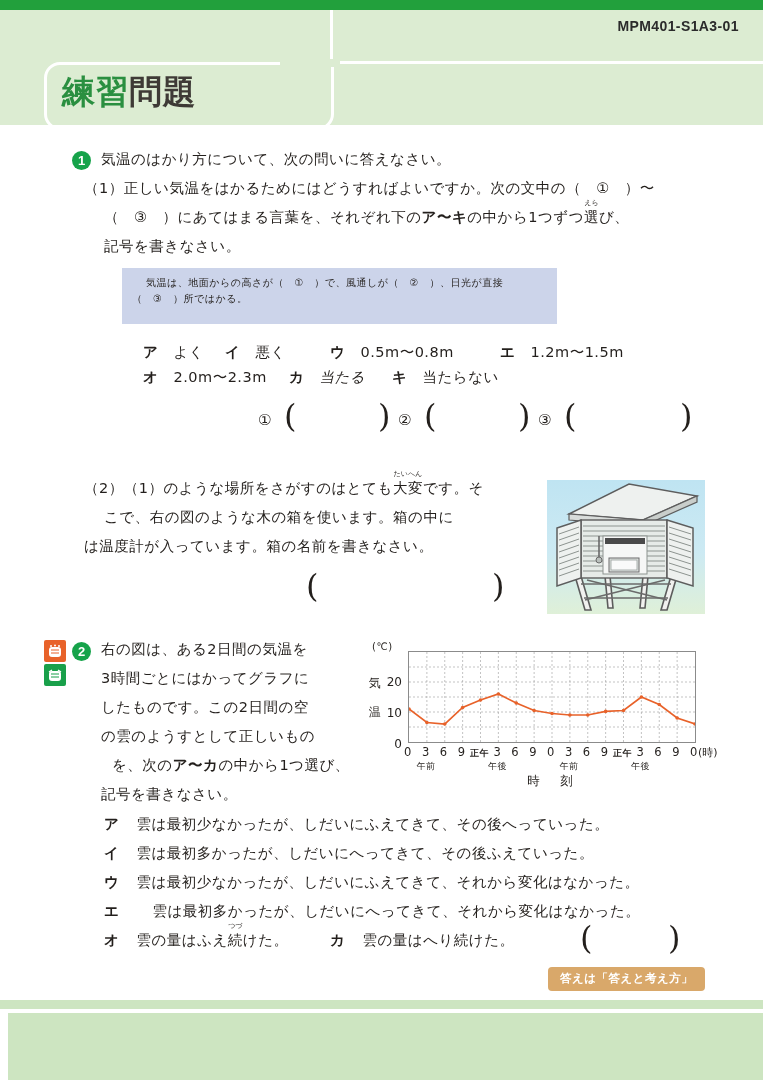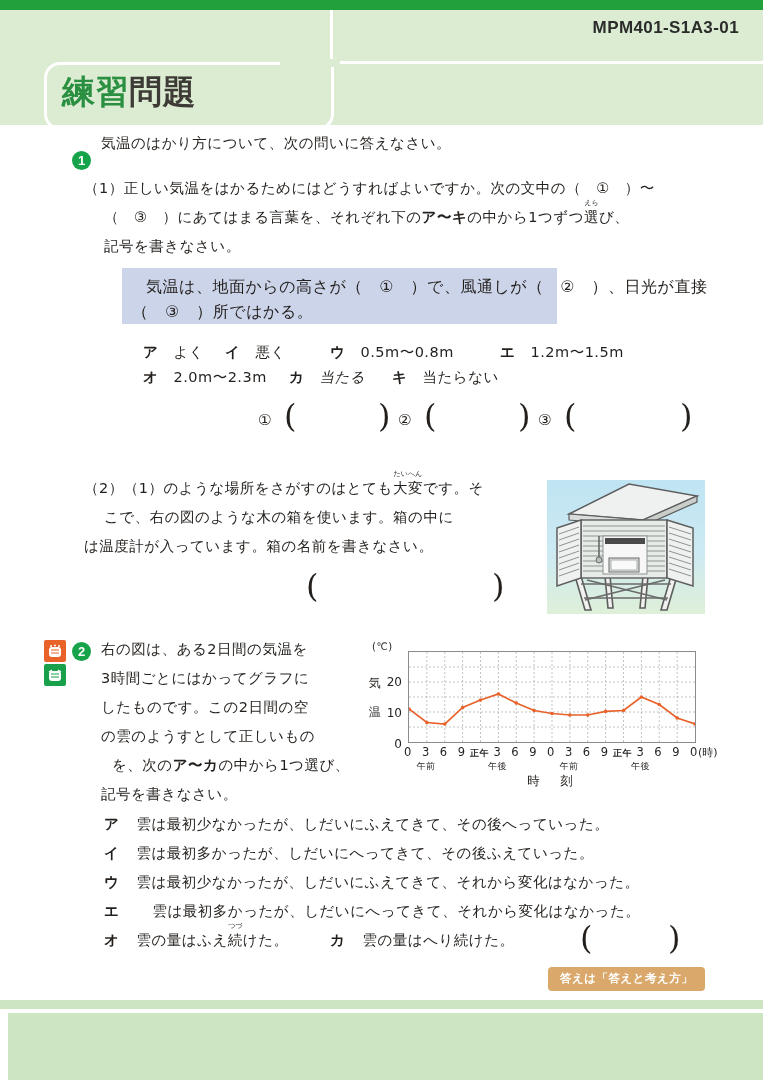--- a/index.html
+++ b/index.html
@@ -67,21 +67,21 @@
     letter-spacing: 1px;
     font-family: "DejaVu Sans", "Liberation Sans", sans-serif;
     font-weight: 700;
     white-space: nowrap;
   }
   .page-title .k1 { color: #2a8f40; }
   .page-title .k2 { color: #3e3a36; }
   .header-code {
     position: absolute;
     right: 24px; top: 18px;
-    font-size: 17px;
+    font-size: 14px;
     color: #2b2b2b;
     letter-spacing: 0.4px;
     font-family: "Liberation Sans", sans-serif;
     font-weight: 700;
   }
   .white-band {
     position: absolute;
     left: 0; top: 125px;
     width: 763px; height: 872px;
     background: #ffffff;
@@ -150,21 +150,21 @@
   
   .quote-box {
     position: absolute;
     left: 122px; top: 268px;
     width: 435px; height: 56px;
     background: #ccd4ea;
     box-sizing: border-box;
     padding: 7px 10px 0 10px;
   }
   .quote-box .qline {
-    font-size: 16px;
+    font-size: 10px;
     line-height: 1.55;
     white-space: nowrap;
     color: #231f1c;
   }
 
   
   .paren {
     position: absolute;
     font-size: 32px;
     color: #231f1c;
@@ -289,21 +289,21 @@
   <div class="title-plate"></div>
   <div class="title-plate-cover"></div>
   <div class="page-title jp"><span class="k1">練習</span><span class="k2">問題</span></div>
   <div class="header-code">MPM401-S1A3-01</div>
   <div class="white-band"></div>
   <div class="bottom-band-1"></div>
   <div class="bottom-band-2"></div>
   <div class="left-white-edge"></div>
 
   <div class="qnum" style="left:72px; top:151px;">1</div>
-  <div class="line jp" style="left:101px; top:135px;">気温のはかり方について、次の問いに答えなさい。</div>
+  <div class="line jp" style="left:101px; top:151px;">気温のはかり方について、次の問いに答えなさい。</div>
 
   <div class="line jp" style="left:84px; top:180px;">（1）正しい気温をはかるためにはどうすればよいですか。次の文中の（　①　）〜</div>
 
   <div class="line jp" style="left:104px; top:209px;">
     <span>（　③　）にあてはまる言葉を、それぞれ下の</span><span class="bold">ア〜キ</span><span>の中から1つずつ</span><span class="ruby"><span class="rt">えら</span><span>選</span></span><span>び、</span>
   </div>
 
   <div class="line jp" style="left:104px; top:238px;">記号を書きなさい。</div>
 
   <div class="quote-box">

